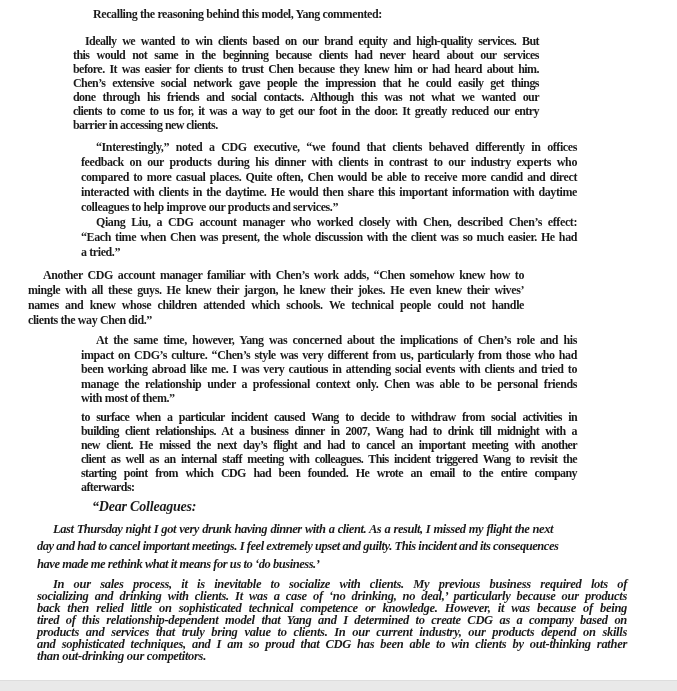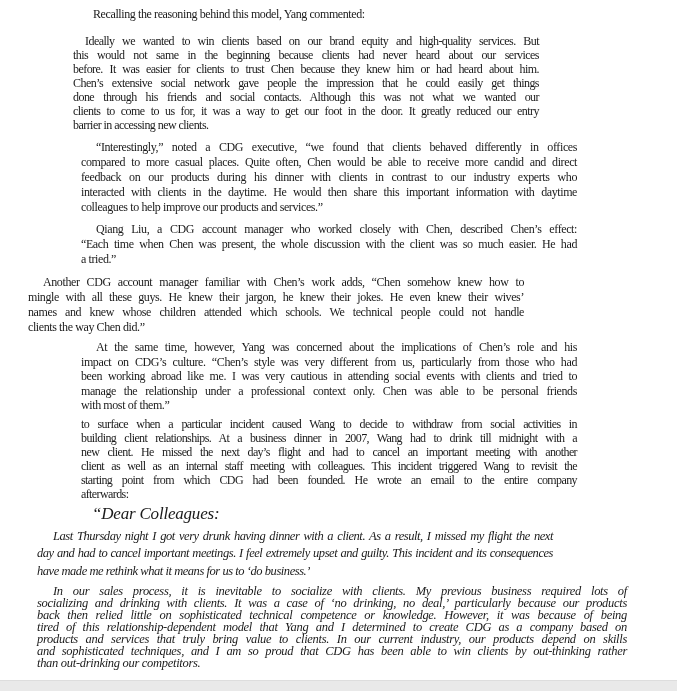--- a/index.html
+++ b/index.html
@@ -14,20 +14,21 @@
   }
   .content {
     padding-top: 7px;
   }
   .para { }
   .line {
     white-space: nowrap;
     text-align: justify;
     text-align-last: justify;
     overflow: visible;
+    font-weight: bold;
   }
   .line.last { text-align-last: left; }
   .em { font-style: italic; }
 
   
   .s-paragraph {
     margin-left: 81px;
     width: 496px;
     font-size: 12px;
     letter-spacing: -0.4px;
@@ -41,39 +42,39 @@
     font-size: 12px;
     letter-spacing: -0.55px;
     line-height: 14px;
   }
   .s-block-quote .line.first { padding-left: 12px; }
 
   .s-email-salutation {
     margin-left: 62px;
     width: 516px;
     font-style: italic;
-    font-size: 17px;
+    font-size: 14px;
     letter-spacing: -0.2px;
     line-height: 14px;
   }
   .s-email-salutation .line.first { padding-left: 30px; }
 
   .s-email-quote {
     margin-left: 37px;
     font-style: italic;
     font-size: 12.5px;
   }
   .s-email-quote .line.first { padding-left: 16px; }
 
   
   .p-1 { margin-top: 0; }
   .p-1 .line.first { padding-left: 12px; }
   .p-2 { margin-top: 12px; }
   .p-3 { margin-top: 8px; }
-  .p-4 { margin-top: 7px; }
+  .p-4 { }
   .p-5 { margin-top: 8px; margin-left: 28px; }
   .p-6 { margin-top: 5px; line-height: 14.6px; }
   .p-7 { margin-top: 4px; line-height: 14px; letter-spacing: -0.6px; }
   .p-8 { margin-top: 6px; }
   .p-9 { margin-top: 7px; width: 516px; letter-spacing: -0.45px; line-height: 17.5px; }
   .p-10 { margin-top: 5px; width: 590px; letter-spacing: -0.3px; line-height: 12px; }
 
   .bottom-gutter {
     position: absolute;
     left: 0;
@@ -96,22 +97,22 @@
         <div class="line first">Ideally we wanted to win clients based on our brand equity and high-quality services. But</div>
         <div class="line">this would not same in the beginning because clients had never heard about our services</div>
         <div class="line">before. It was easier for clients to trust Chen because they knew him or had heard about him.</div>
         <div class="line">Chen’s extensive social network gave people the impression that he could easily get things</div>
         <div class="line">done through his friends and social contacts.  Although this was not what we wanted our</div>
         <div class="line">clients to come to us for, it was a way to get our foot in the door. It greatly reduced our entry</div>
         <div class="line last">barrier in accessing new clients.</div>
       </div>
       <div class="para s-paragraph p-3">
         <div class="line first">“Interestingly,” noted a CDG executive, “we found that clients behaved differently in offices</div>
+        <div class="line">feedback on our products during his dinner with clients in contrast to our industry experts who</div>
         <div class="line">compared to more casual places. Quite often, Chen would be able to receive more candid and direct</div>
-        <div class="line">feedback on our products during his dinner with clients in contrast to our industry experts who</div>
         <div class="line">interacted with clients in the daytime. He would then share this important information with daytime</div>
         <div class="line last">colleagues to help improve our products and services.”</div>
       </div>
       <div class="para s-paragraph p-4">
         <div class="line first">Qiang Liu, a CDG account manager who worked closely with Chen, described Chen’s effect:</div>
         <div class="line">“Each time when Chen was present, the whole discussion with the client was so much easier. He had</div>
         <div class="line last">a tried.”</div>
       </div>
       <div class="para s-paragraph p-5">
         <div class="line first">Another CDG account manager familiar with Chen’s work adds, “Chen somehow knew how to</div>

